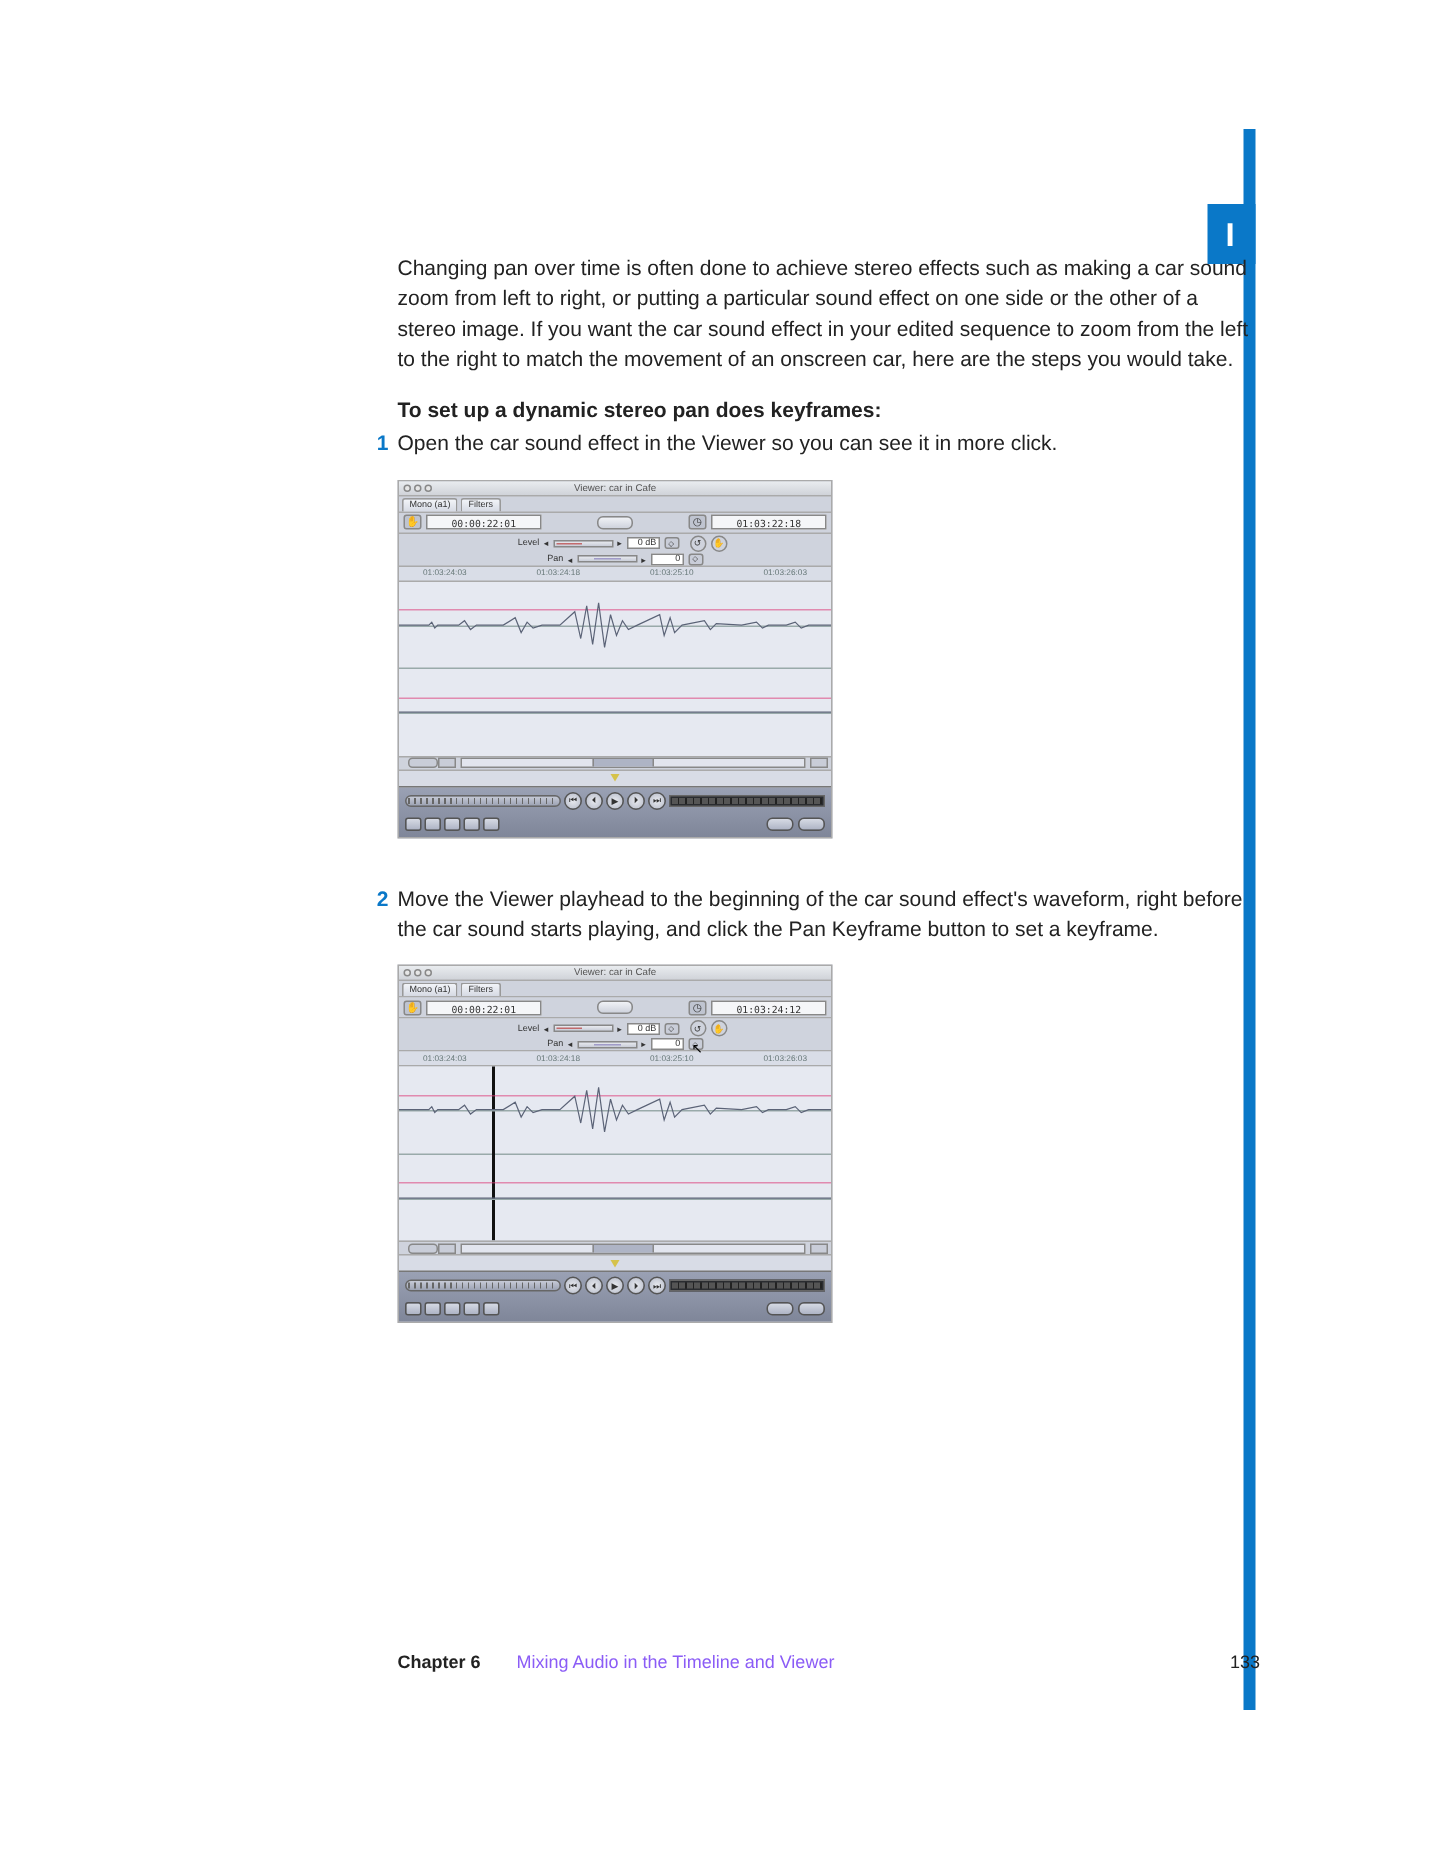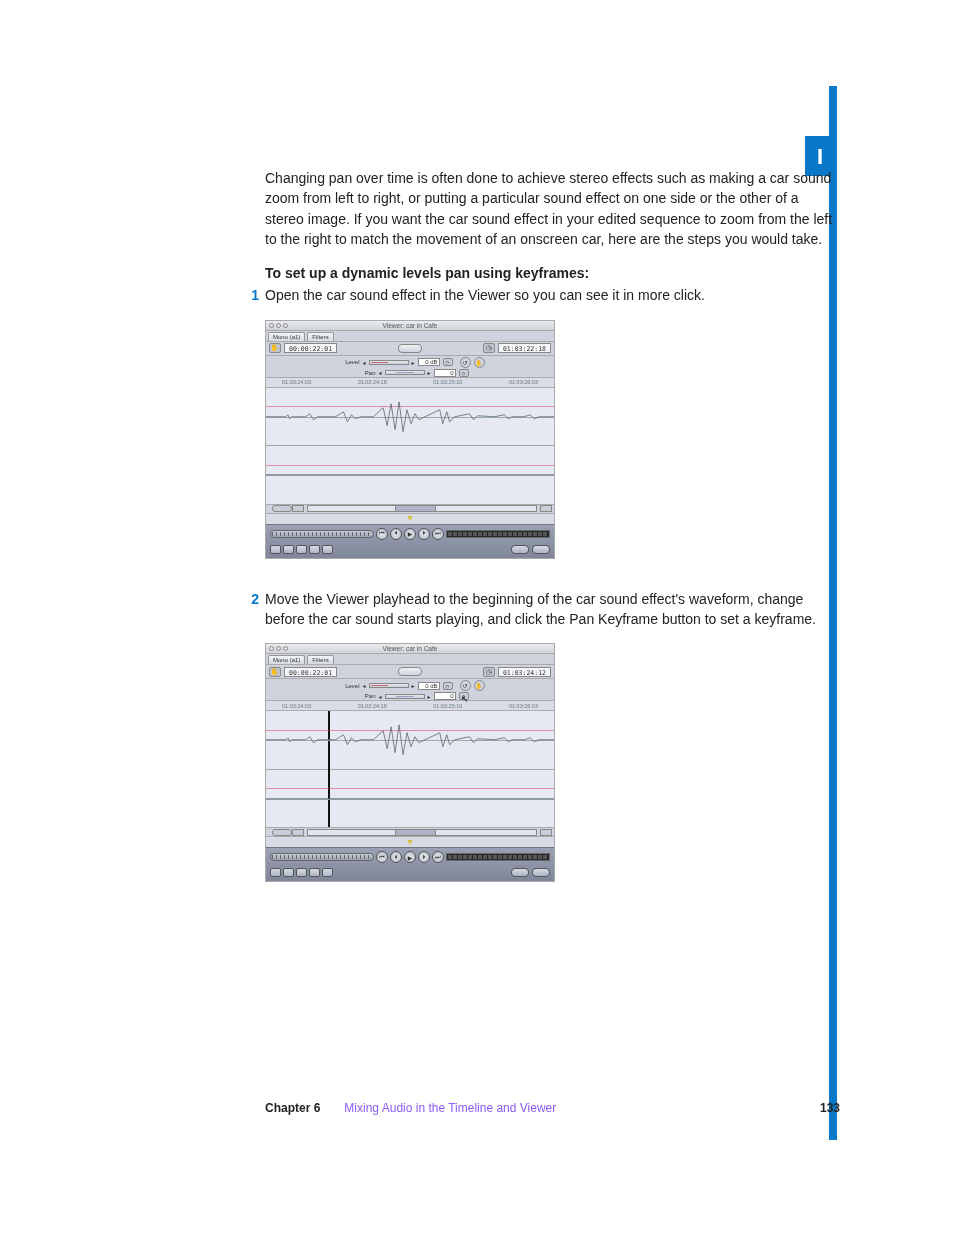--- a/index.html
+++ b/index.html
@@ -75,21 +75,21 @@
   .title-row .traffic { position: absolute; left: 3px; top: 2px; display: flex; gap: 2px; }
   .title-row .traffic i { width: 5px; height: 5px; border-radius: 50%; border: 0.5px solid #888; background: #e6e6e6; display: inline-block; }
   .title-row .t { color: #555; font-size: 6.5px; }
   .figure .tabs-row { height: 11px; background: #cfd3dd; border-bottom: 1px solid #aaa; display:flex; align-items:flex-end; padding-left:2px; gap:2px;}
   .tabs-row .tab-btn { background:linear-gradient(#f2f4f8,#d6dae4); border:1px solid #999; border-bottom:none; padding:0 4px; font-size:6px; height:9px; line-height:9px; border-radius:2px 2px 0 0;}
   .figure .tc-row {
     height: 14px; background:#cfd3dd; border-bottom:1px solid #aaa;
     display:flex; align-items:center; justify-content:space-between; padding:0 3px;
   }
   .tc-row .hand { width:12px; height:10px; background:#bfc4d0; border:1px solid #888; border-radius:2px; display:flex; align-items:center; justify-content:center; font-size:7px;}
-  .tc-row .tc-box { border:1px solid #888; background:#f5f6f8; padding:0 4px; font-family:monospace; font-size:6.5px; height:10px; line-height:10px; }
+  .tc-row .tc-box { border:1px solid #888; background:#f5f6f8; padding:0 16px; font-family:monospace; font-size:6.5px; height:10px; line-height:10px; }
   .tc-row .mid { display:flex; align-items:center; gap:4px; }
   .tc-row .pill { width:24px; height:9px; border:1px solid #888; border-radius:4px; background:linear-gradient(#f0f2f6,#cfd3dd); }
   .figure .ctrl-row { height:22px; background:#cfd3dd; border-bottom:1px solid #aaa; padding:1px 3px; display:flex; flex-direction:column; gap:1px; font-size:6px; }
   .ctrl-row .line { display:flex; align-items:center; gap:3px; justify-content:center;}
   .ctrl-row .lbl { width:24px; text-align:right; color:#333; }
   .ctrl-row .slide { width:40px; height:5px; border:1px solid #888; background:linear-gradient(#e8eaef,#c9cdd8); position:relative; }
   .ctrl-row .slide.red::before { content:""; position:absolute; top:1px; bottom:1px; left:1px; right:20px; background:#b93a3a; opacity:.7;}
   .ctrl-row .slide.purp::before { content:""; position:absolute; top:1px; bottom:1px; left:10px; right:10px; background:#7a6fb5; opacity:.6;}
   .ctrl-row .nbox { width:22px; height:8px; border:1px solid #888; background:#fff; text-align:right; padding-right:1px; line-height:7px;}
   .ctrl-row .kf { width:10px; height:8px; border:1px solid #888; border-radius:2px; background:#c9cdd8; display:flex; align-items:center; justify-content:center; font-size:5px;}
@@ -129,35 +129,35 @@
   .footer {
     position: absolute;
     left: 265px;
     bottom: 120px;
     width: 575px;
     display: flex;
     font-size: 12px;
   }
   .footer .chap-l { font-weight:700; color:#222; }
   .footer .chap-t { color:#8b5cf6; margin-left:24px; }
-  .footer .pg { margin-left:auto; color:#222; font-weight:700; }
+  .footer .pg { margin-left:auto; color:#222; font-weight:400; }
 </style>
 </head>
 <body>
 
 <div class="right-bar">
   <div class="tab">
     <span>I</span>
   </div>
 </div>
 
 <div class="content">
   <p>Changing pan over time is often done to achieve stereo effects such as making a car sound zoom from left to right, or putting a particular sound effect on one side or the other of a stereo image. If you want the car sound effect in your edited sequence to zoom from the left to the right to match the movement of an onscreen car, here are the steps you would take.</p>
 
-  <div class="label-strong">To set up a dynamic levels pan using keyframes:</div>
+  <div class="label-strong">To set up a dynamic stereo pan does keyframes:</div>
 
   <div class="step-row">
     <div class="step-num">1</div>
     <div class="txt">Open the car sound effect in the Viewer so you can see it in more click.</div>
   </div>
 
   <div class="figure-wrap">
     <div class="figure">
       <div class="title-row">
         <div class="traffic">
@@ -263,21 +263,21 @@
         <div class="right-pills">
           <span class="p"></span>
           <span class="p"></span>
         </div>
       </div>
     </div>
   </div>
 
   <div class="step-row">
     <div class="step-num">2</div>
-    <div class="txt">Move the Viewer playhead to the beginning of the car sound effect's waveform, change before the car sound starts playing, and click the Pan Keyframe button to set a keyframe.</div>
+    <div class="txt">Move the Viewer playhead to the beginning of the car sound effect's waveform, right before the car sound starts playing, and click the Pan Keyframe button to set a keyframe.</div>
   </div>
 
   <div class="figure-wrap">
     <div class="figure">
       <div class="title-row">
         <div class="traffic">
             <i></i>
             <i></i>
             <i></i>
           </div>

